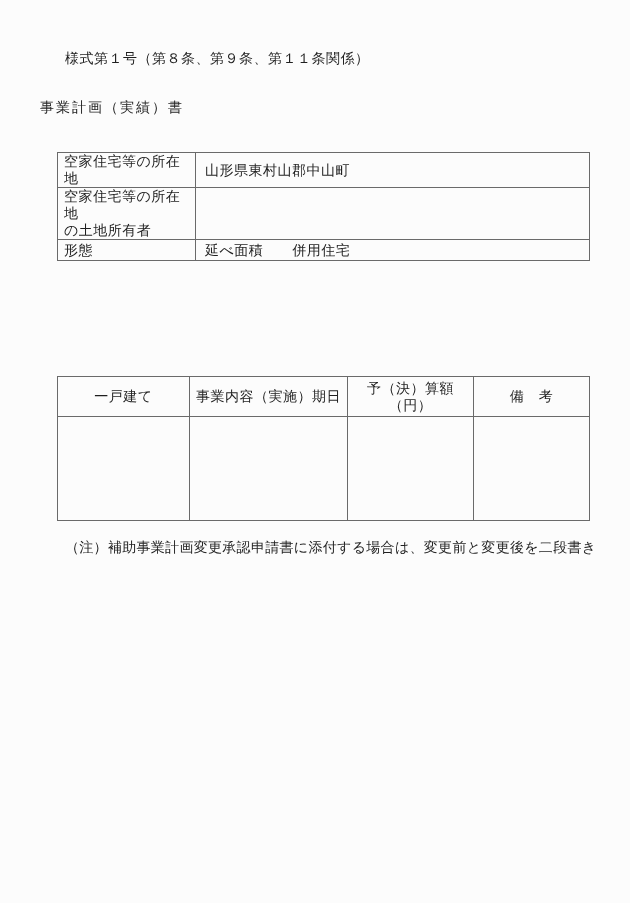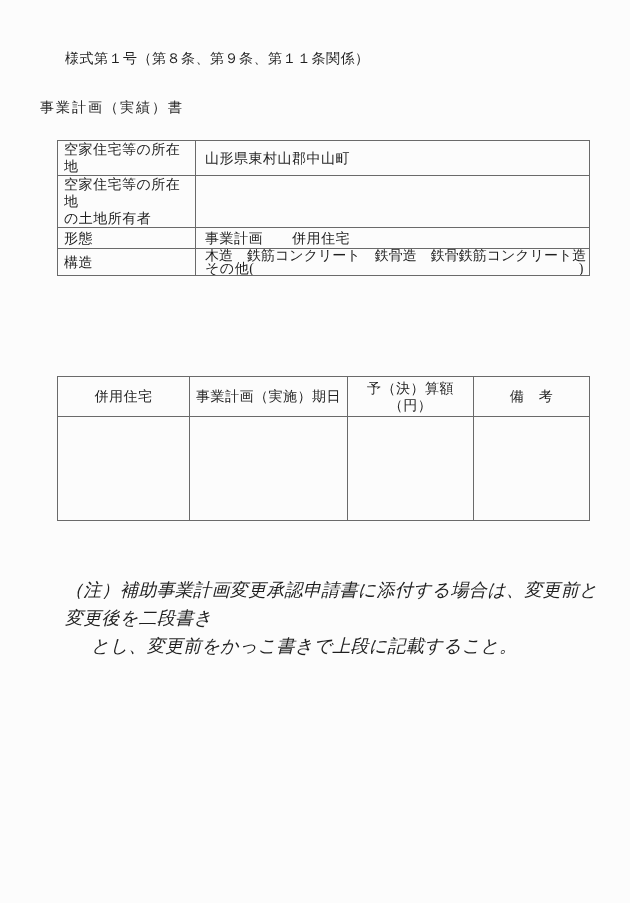--- a/index.html
+++ b/index.html
@@ -26,36 +26,36 @@
   td {
     border: 1px solid #6a6a6a;
     font-size: 14px;
     letter-spacing: 0.5px;
     line-height: 17px;
     vertical-align: middle;
     padding: 0 5px;
     overflow: hidden;
   }
 
-  .property-table { position: absolute; left: 57px; top: 140px; width: 533px; padding-left: 44px; }
+  .property-table { position: absolute; left: 57px; top: 152px; width: 533px; padding-left: 44px; }
   .property-table td.lbl { padding-left: 6px; }
   .property-table td.val { padding-left: 9px; font-family: Liberation Serif, serif; }
   .pre-line { white-space: pre-line; }
   .pre { white-space: pre; }
   .nowrap { white-space: nowrap; letter-spacing: 0; }
   .tight div { line-height: 13px; }
   .flexline { display: flex; justify-content: space-between; }
 
   .plan-table { position: absolute; left: 57px; top: 376px; width: 533px; }
   .plan-table td.hdr { text-align: center; vertical-align: middle; }
   .plan-table td.body-cell { height: 103px; }
 
   .note {
-    position: absolute; left: 65px; top: 576px; width: 540px;
-    font-size: 18px; letter-spacing: 0.3px; line-height: 28px; font-style: italic;
+    position: absolute; left: 65px; top: 534px; width: 540px;
+    font-size: 14px; letter-spacing: 0.3px; line-height: 28px;
   }
   .note .line2 { padding-left: 26px; }
 </style>
 </head>
 <body>
 
 <div class="page">
 
   <div class="form-number">様式第１号（第８条、第９条、第１１条関係）</div>
 
@@ -71,56 +71,45 @@
       <td class="lbl">空家住宅等の所在地</td>
       <td class="val">山形県東村山郡中山町</td>
     </tr>
     <tr style="height:37px">
       <td class="lbl pre-line">空家住宅等の所在地
 の土地所有者</td>
       <td class="val"></td>
     </tr>
     <tr style="height:21px">
       <td class="lbl">形態</td>
-      <td class="val pre">事業計画　　併用住宅</td>
-    </tr>
-    <tr style="height:26px">
-      <td class="lbl">構造</td>
-      <td class="val tight">
-        <div class="nowrap pre">木造　鉄筋コンクリート　鉄骨造　鉄骨鉄筋コンクリート造</div>
-        <div class="flexline">
-          <span>その他(</span>
-          <span>)</span>
-        </div>
-      </td>
+      <td class="val pre">延べ面積　　併用住宅</td>
     </tr>
   </tbody>
     </table>
 
   <table class="plan-table">
     <colgroup>
         <col style="width:132px">
         <col style="width:158px">
         <col style="width:126px">
         <col>
       </colgroup>
     <tbody>
         <tr style="height:40px">
-      <td class="hdr">併用住宅</td>
-      <td class="hdr">事業計画（実施）期日</td>
+      <td class="hdr">一戸建て</td>
+      <td class="hdr">事業内容（実施）期日</td>
       <td class="hdr">予（決）算額（円）</td>
       <td class="hdr">備　考</td>
     </tr>
     <tr>
       <td class="body-cell"></td>
       <td class="body-cell"></td>
       <td class="body-cell"></td>
       <td class="body-cell"></td>
     </tr>
   </tbody>
     </table>
 
   <div class="note">
     <div class="line1">（注）補助事業計画変更承認申請書に添付する場合は、変更前と変更後を二段書き</div>
-    <div class="line2">とし、変更前をかっこ書きで上段に記載すること。</div>
   </div>
 
 </div>
 
 </body></html>

